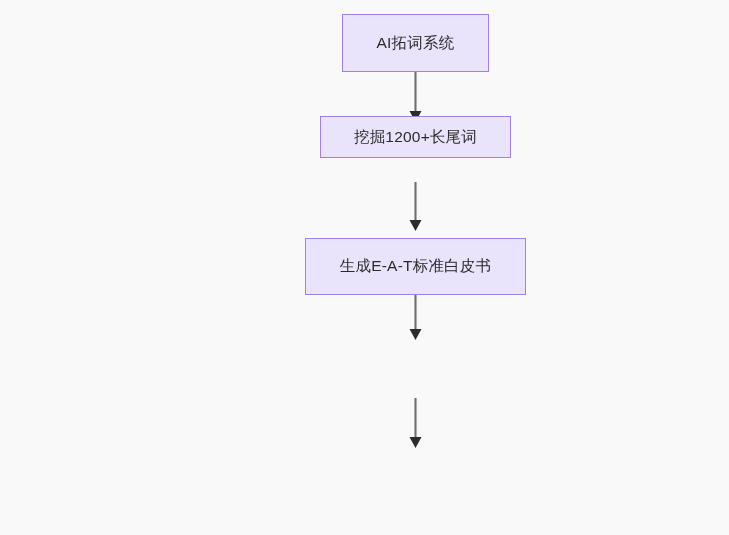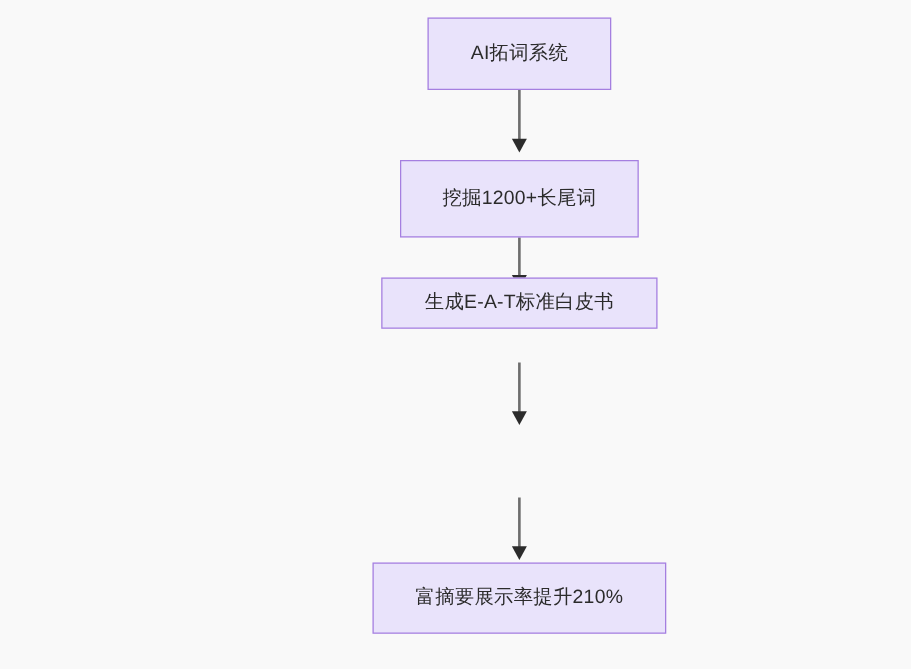--- a/index.html
+++ b/index.html
@@ -41,22 +41,22 @@
     user-select: none;
   }
 
   .node-label {
     display: block;
     text-align: center;
   }
 
   
   #node-0 { left: 298px; top: 14px;  width: 147px; height: 58px; }
-  #node-1 { left: 276px; top: 128px; width: 191px; height: 62px; }
-  #node-2 { left: 261px; top: 222px; width: 221px; height: 41px; }
+  #node-1 { left: 276px; top: 116px; width: 191px; height: 42px; }
+  #node-2 { left: 261px; top: 238px; width: 221px; height: 57px; }
   #node-3 { left: 264px; top: 342px; width: 215px; height: 56px; }
   #node-4 { left: 254px; top: 450px; width: 235px; height: 57px; }
 
   .edge {
     position: absolute;
     left: 0;
     top: 0;
     width: 729px;
     height: 535px;
     pointer-events: none;
@@ -108,17 +108,14 @@
 
   <div class="node" id="node-1">
     <span class="node-label">挖掘1200+长尾词</span>
   </div>
 
   <div class="node" id="node-2">
     <span class="node-label">生成E-A-T标准白皮书</span>
   </div>
 
 
-  <div class="node" id="node-4">
-    <span class="node-label">富摘要展示率提升210%</span>
-  </div>
 
 </div>
 
 </body></html>

